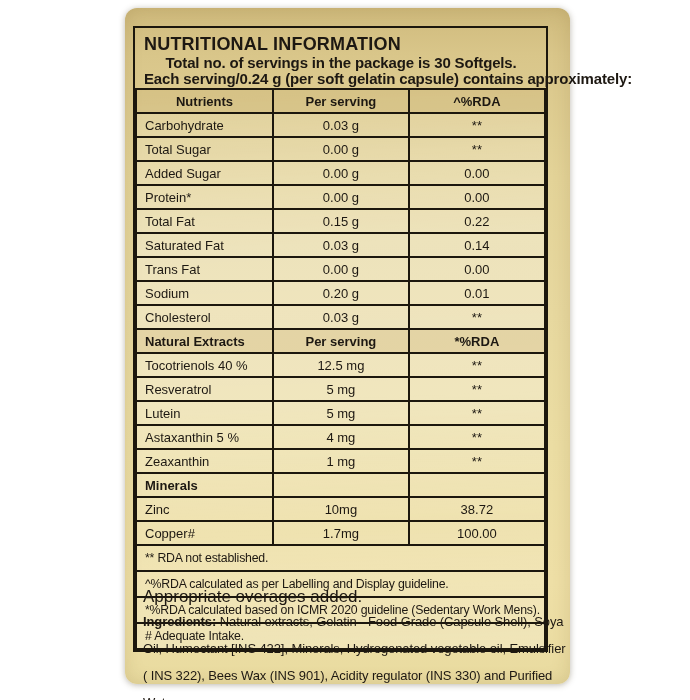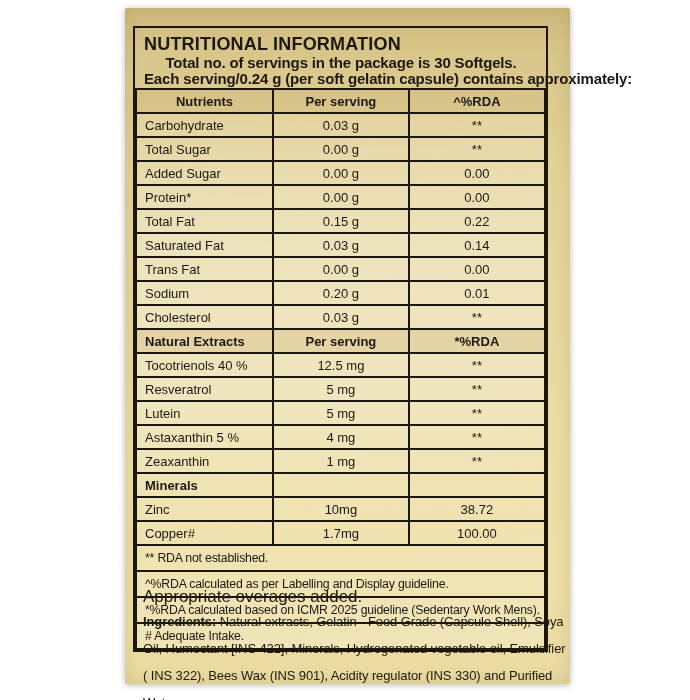--- a/index.html
+++ b/index.html
@@ -18,21 +18,21 @@
     background: #ffffff;
     overflow: hidden;
   }
   .panel {
     position: absolute;
     left: 125px;
     top: 8px;
     width: 445px;
     height: 676px;
     background: linear-gradient(180deg, #cfba7c 0%, #d9c68a 7%, #e3d398 25%, #e7d89f 45%, #ebdda3 65%, #eedfa6 85%, #e9dba0 100%);
-    border-radius: 2px;
+    border-radius: 12px;
     box-shadow: 0 1px 6px rgba(60,50,20,0.35), inset 0 0 18px rgba(120,95,40,0.18);
     color: #1d1812;
   }
   .box {
     position: absolute;
     left: 8px;
     top: 18px;
     width: 411px;
     border: 2px solid #1c170d;
   }
@@ -240,21 +240,21 @@
               <td class="c-val">1.7mg</td>
               <td class="c-val">100.00</td>
             </tr>
             <tr class="row-note">
               <td colspan="3">** RDA not established.</td>
             </tr>
             <tr class="row-note">
               <td colspan="3">^%RDA calculated as per Labelling and Display guideline.</td>
             </tr>
             <tr class="row-note">
-              <td colspan="3">*%RDA calculated based on ICMR 2025 guideline (Sedentary Work Mens).</td>
+              <td colspan="3">*%RDA calculated based on ICMR 2020 guideline (Sedentary Work Mens).</td>
             </tr>
             <tr class="row-note">
               <td colspan="3"># Adequate Intake.</td>
             </tr>
           </tbody>
       </table>
     </div>
 
     <div class="overages">Appropriate overages added.</div>
 

